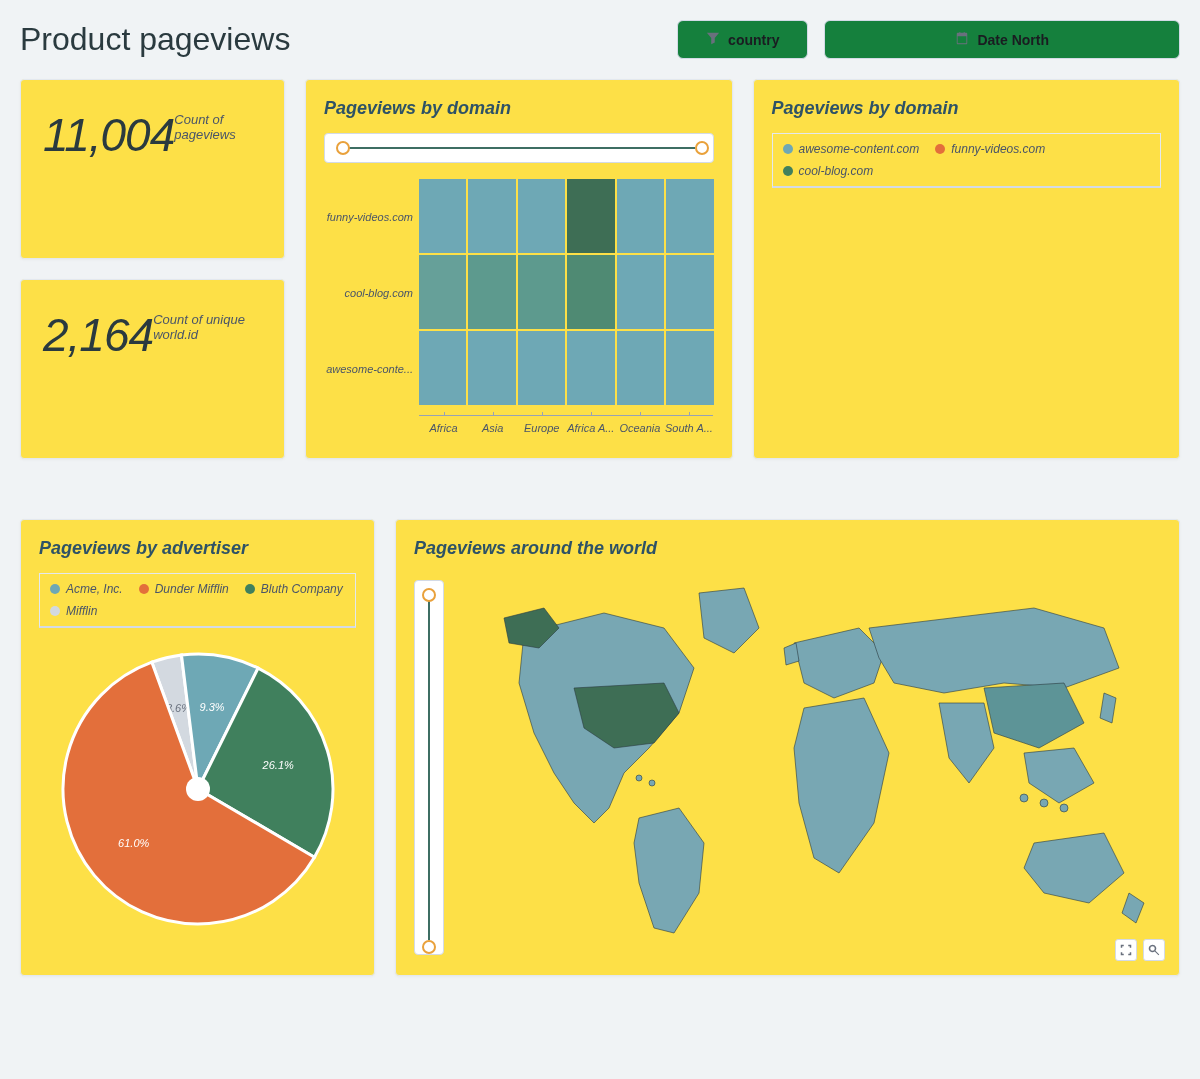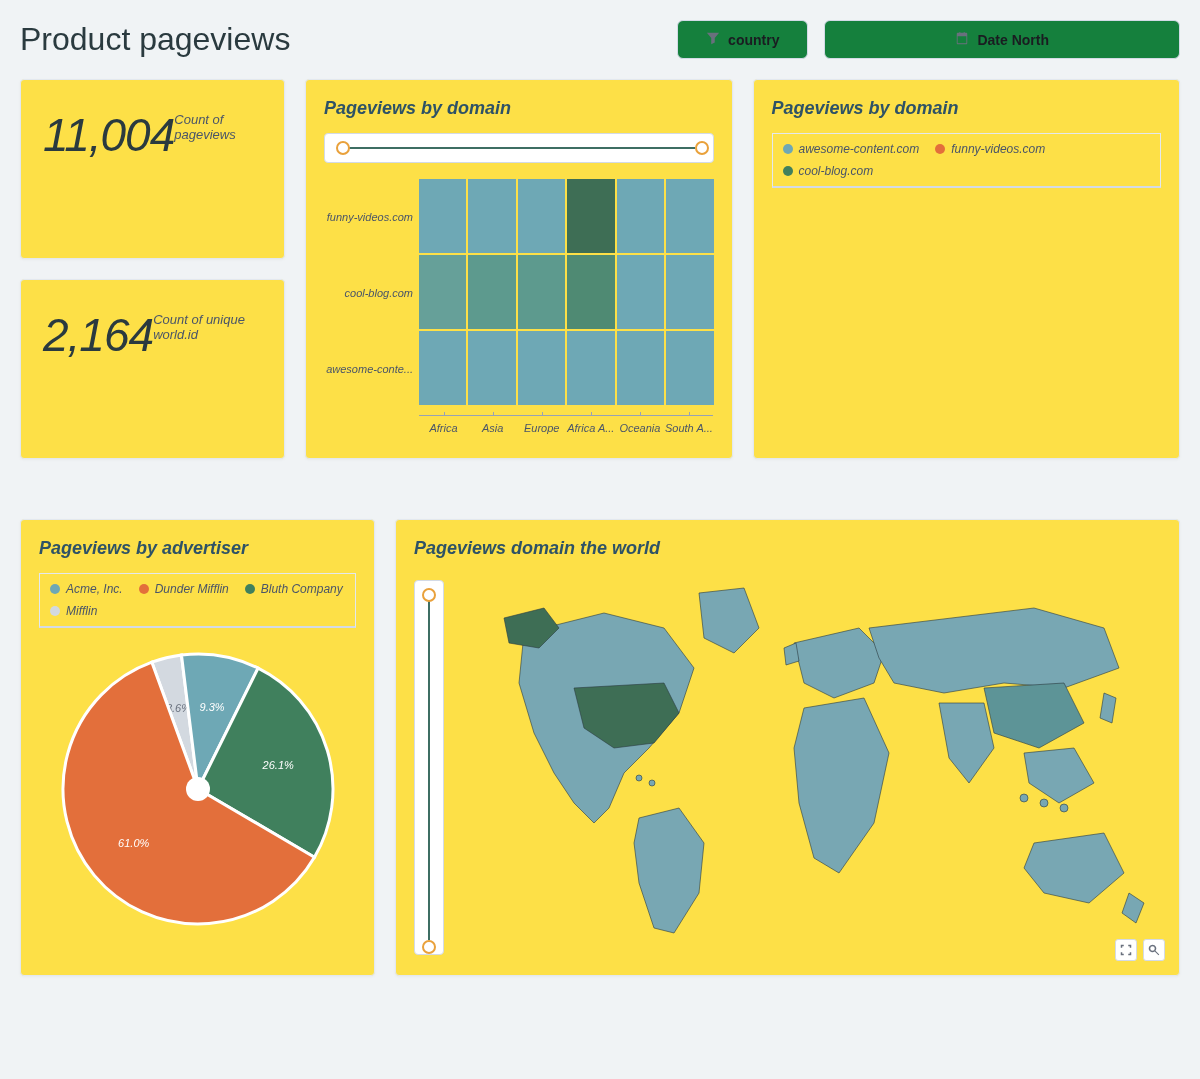--- a/index.html
+++ b/index.html
@@ -338,21 +338,21 @@
           <path d="M 0 0 L 60.11015339976836 -120.87915228961658 A 135 135 0 0 1 116.43934534297975 68.31455815635714 Z" fill="#40805d" stroke="#fff" stroke-width="3"></path>
           <text x="80.21994149902129" y="-19.884115765370158" text-anchor="middle" class="slice-label">26.1%</text>
           <path d="M 0 0 L 116.43934534297975 68.31455815635714 A 135 135 0 1 1 -46.17271934896526 -126.85850380609764 Z" fill="#e36f3b" stroke="#fff" stroke-width="3"></path>
           <text x="-64.30533092477792" y="57.577181846890745" text-anchor="middle" class="slice-label">61.0%</text>
           <circle r="12" fill="#fff"></circle>
         </svg>
     </div>
   </div>
 
   <div class="card map-card">
-    <div class="panel-title">Pageviews domain the world</div>
+    <div class="panel-title">Pageviews around the world</div>
     <div class="map-slider-vert">
       <div class="track"></div>
       <div class="handle" style="top:14px"></div>
       <div class="handle" style="bottom:0px; top:auto; transform:translate(-50%,0)"></div>
     </div>
     <div class="map-svg-wrap">
       <svg width="690" height="380" viewBox="0 0 690 380">
         <g fill="#78a7b3" stroke="#2a3a3f" stroke-width="0.6">
 
           <path d="M60 60 L140 40 L200 55 L230 95 L215 140 L185 175 L160 200 L145 235 L130 250 L110 230 L90 200 L70 160 L55 110 Z"></path>

